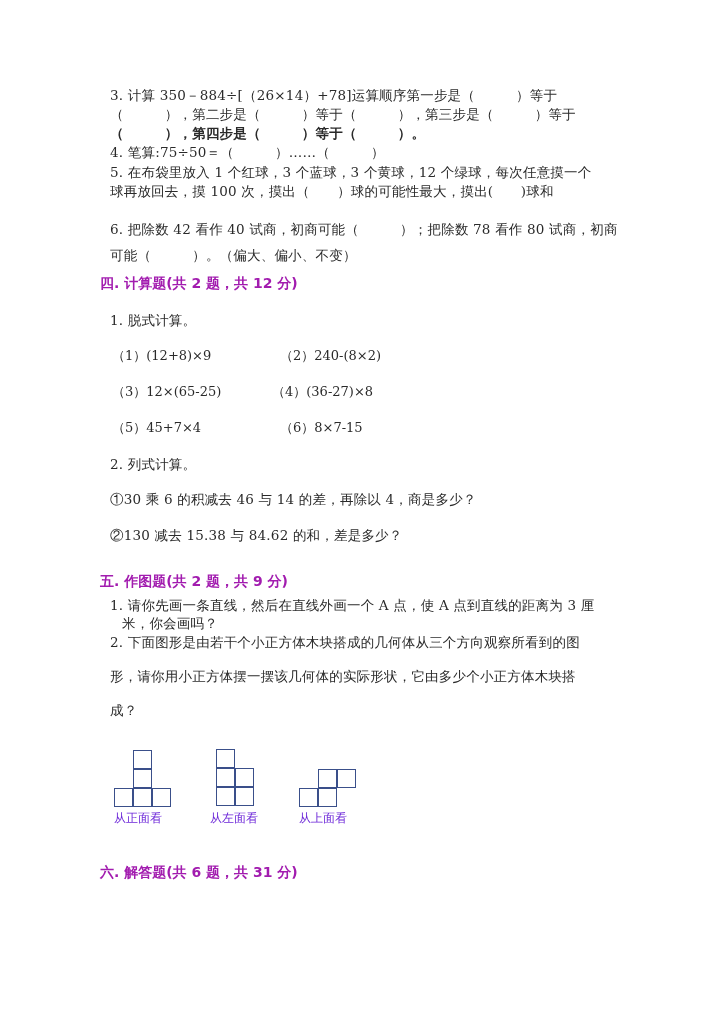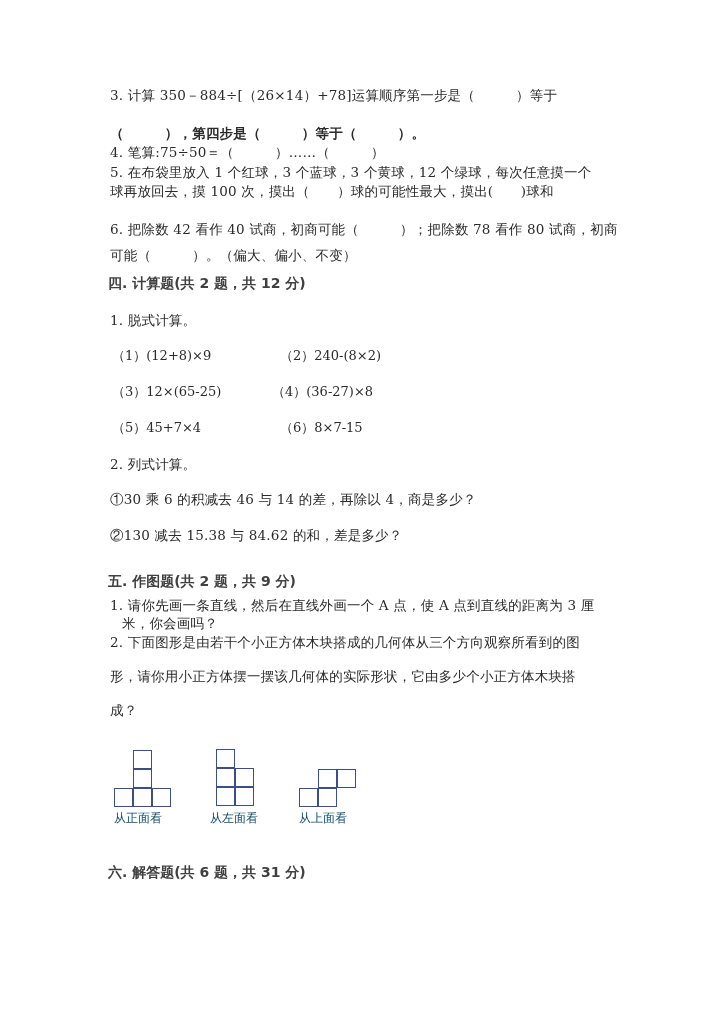--- a/index.html
+++ b/index.html
@@ -1,32 +1,33 @@
 <!DOCTYPE html>
 <html><head>
 <meta charset="utf-8">
 <style>
   html, body { margin: 0; padding: 0; background: #ffffff; }
   body { width: 720px; height: 1018px; position: relative; overflow: hidden;
          font-family: "DejaVu Serif", "Liberation Serif", serif; color: #2a2a2a; }
   .page { position: absolute; left: 0; top: 0; width: 720px; height: 814px; }
   .line { position: absolute; left: 110px; font-size: 13.5px; line-height: 19px; white-space: nowrap; letter-spacing: 0.2px; }
-  .heading { position: absolute; left: 108px; font-size: 14px; font-weight: bold; white-space: nowrap;
-             font-family: "DejaVu Sans", "Liberation Sans", sans-serif; color: #404040; }
+  .heading { position: absolute; left: 100px; font-size: 14px; font-weight: bold; white-space: nowrap;
+             font-family: "DejaVu Sans", "Liberation Sans", sans-serif; color: #a21caf; }
   .expr { position: absolute; font-size: 13px; white-space: nowrap; }
   .fig { position: absolute; }
   .sq { position: absolute; width: 19px; height: 19px; border: 1.5px solid #3a4f8a; box-sizing: border-box; }
-  .fig-label { position: absolute; font-size: 12px; font-family: "DejaVu Sans", "Liberation Sans", sans-serif; color: #0c4a6e; white-space: nowrap; }
+  .fig-label { position: absolute; font-size: 12px; font-family: "DejaVu Sans", "Liberation Sans", sans-serif; color: #6d28d9; white-space: nowrap; }
 </style>
 </head>
 <body>
 
 <div class="page">
 
   <div class="line" style="top:86px;">3. 计算 350－884÷[（26×14）+78]运算顺序第一步是（　　　）等于</div>
+  <div class="line" style="top:105px;">（　　　），第二步是（　　　）等于（　　　），第三步是（　　　）等于</div>
   <div class="line" style="top:124px;font-weight:bold;">（　　　），第四步是（　　　）等于（　　　）。</div>
 
   <div class="line" style="top:143px;">4. 笔算:75÷50＝（　　　）……（　　　）</div>
 
   <div class="line" style="top:163px;">5. 在布袋里放入 1 个红球，3 个蓝球，3 个黄球，12 个绿球，每次任意摸一个</div>
   <div class="line" style="top:182px;">球再放回去，摸 100 次，摸出（　　）球的可能性最大，摸出(　　)球和</div>
 
   <div class="line" style="top:220px;">6. 把除数 42 看作 40 试商，初商可能（　　　）；把除数 78 看作 80 试商，初商</div>
   <div class="line" style="top:246px;">可能（　　　）。（偏大、偏小、不变）</div>
 

